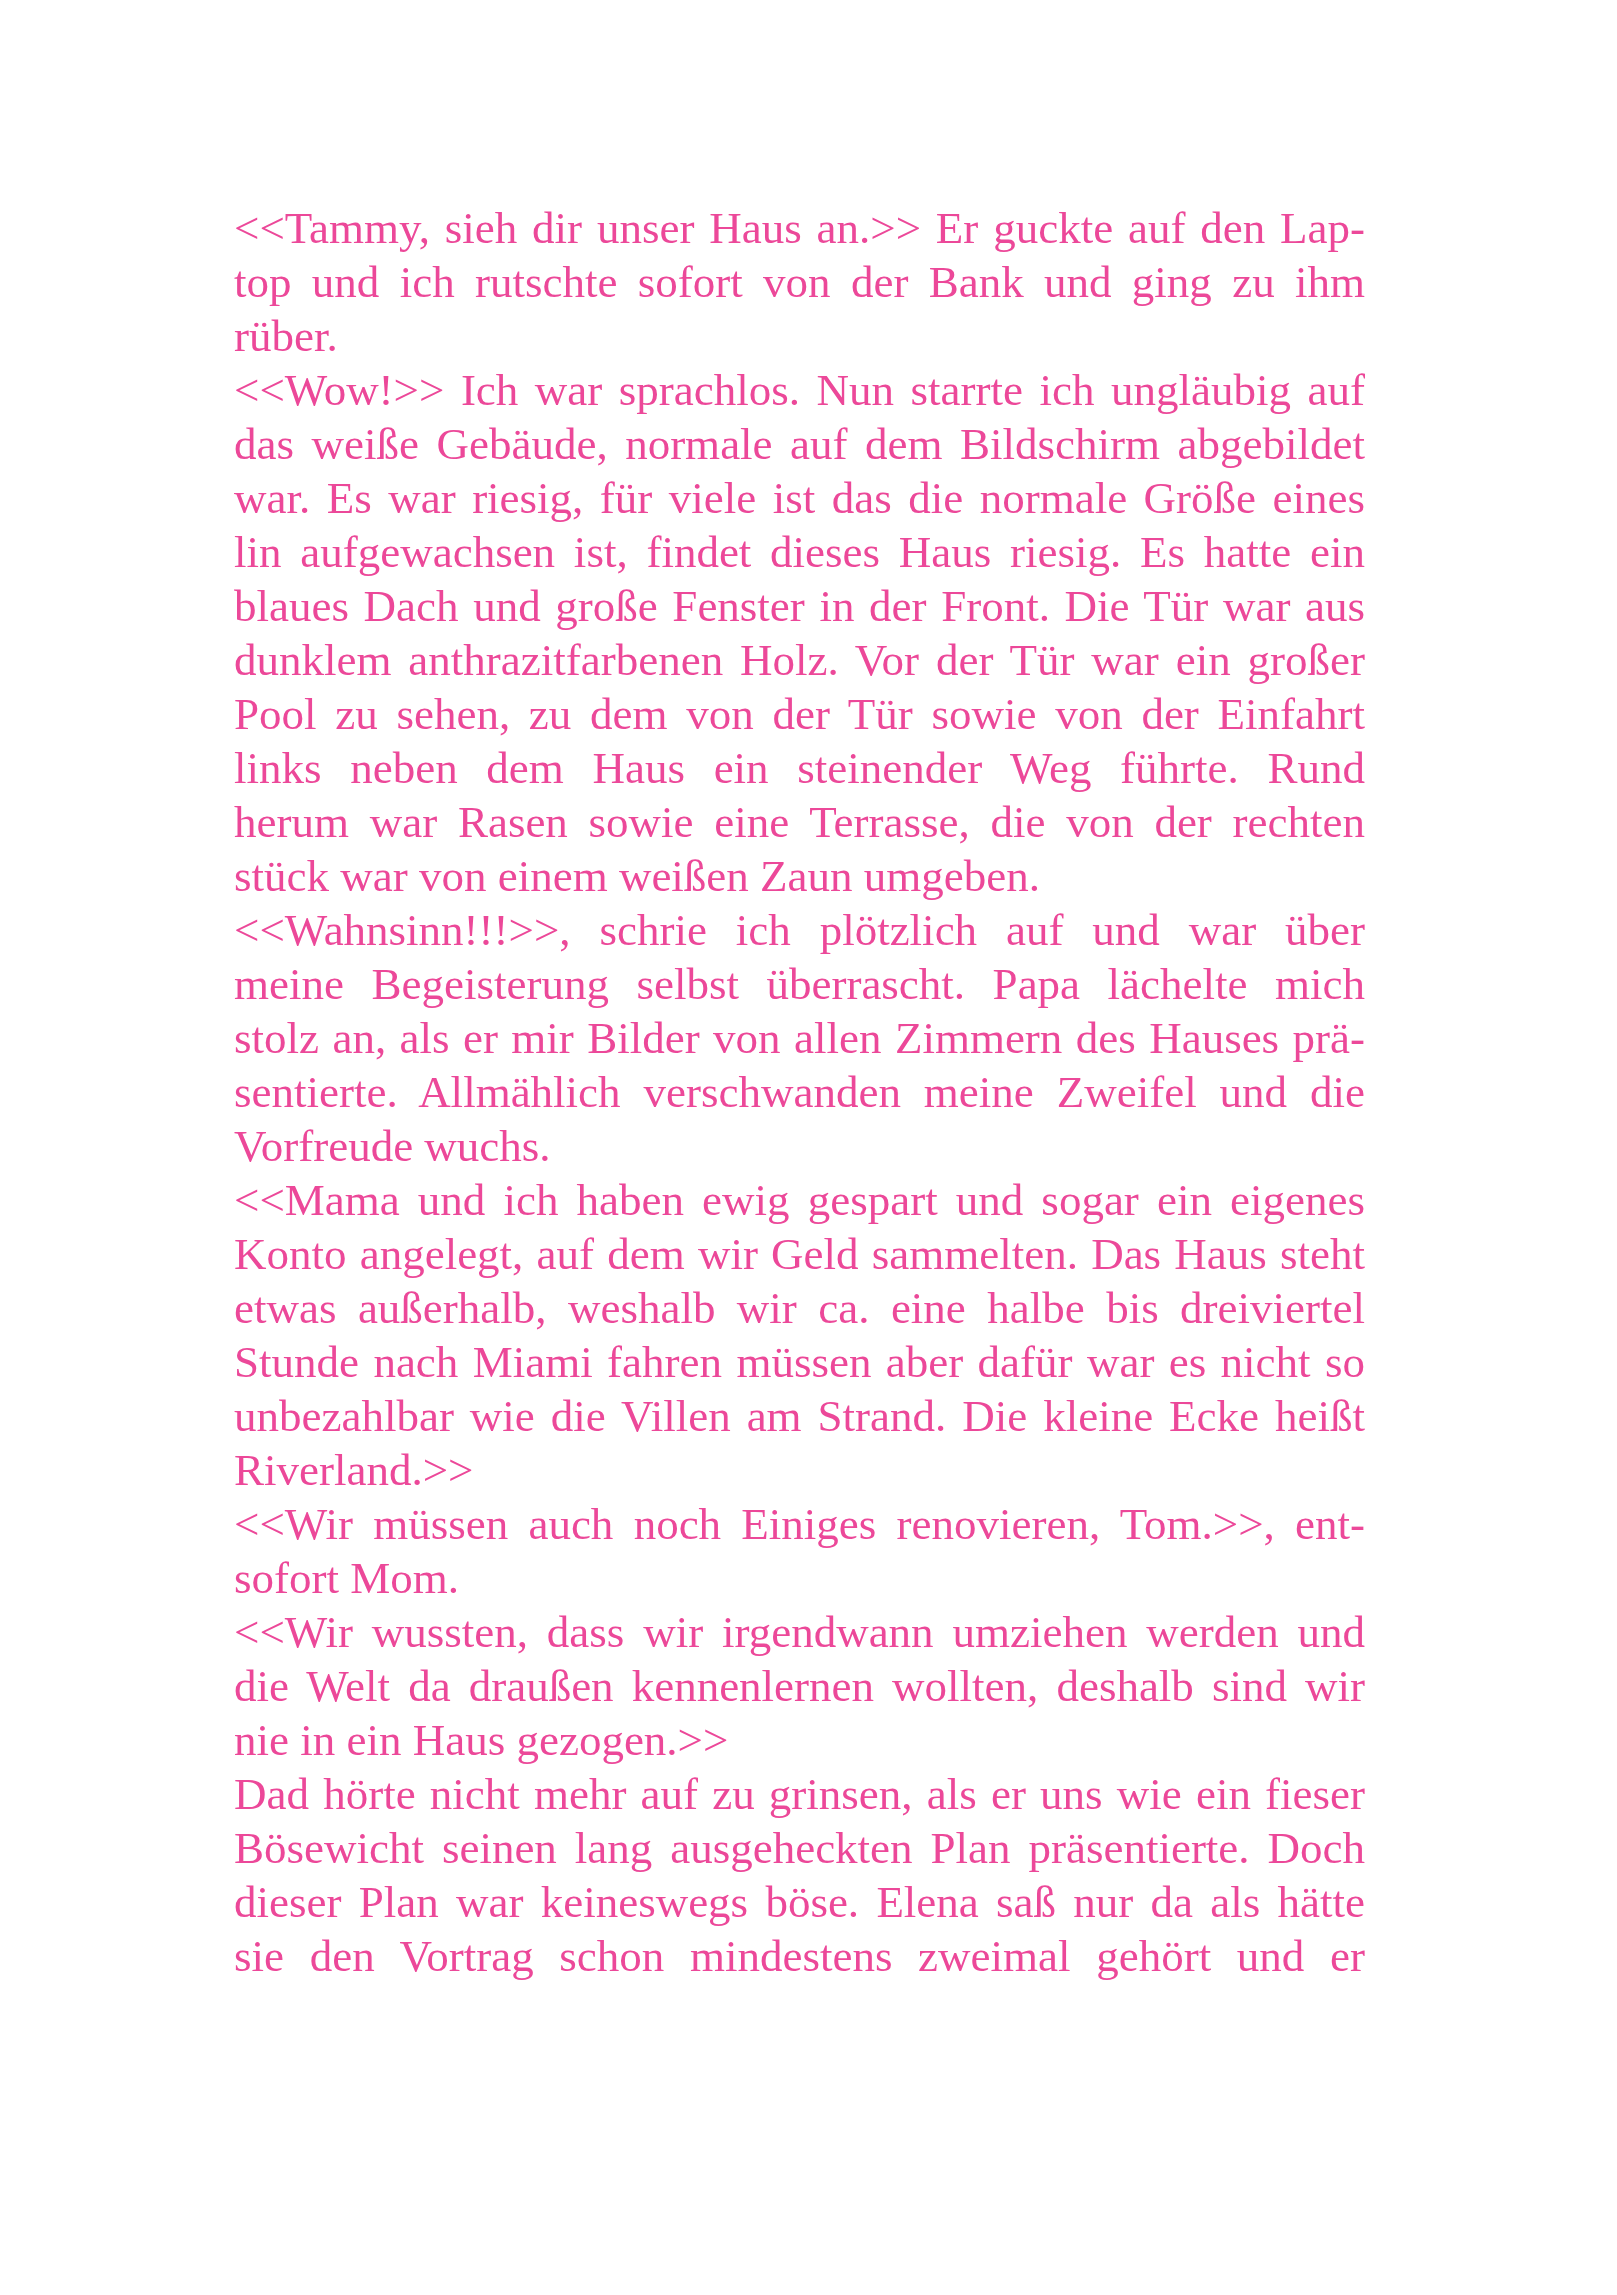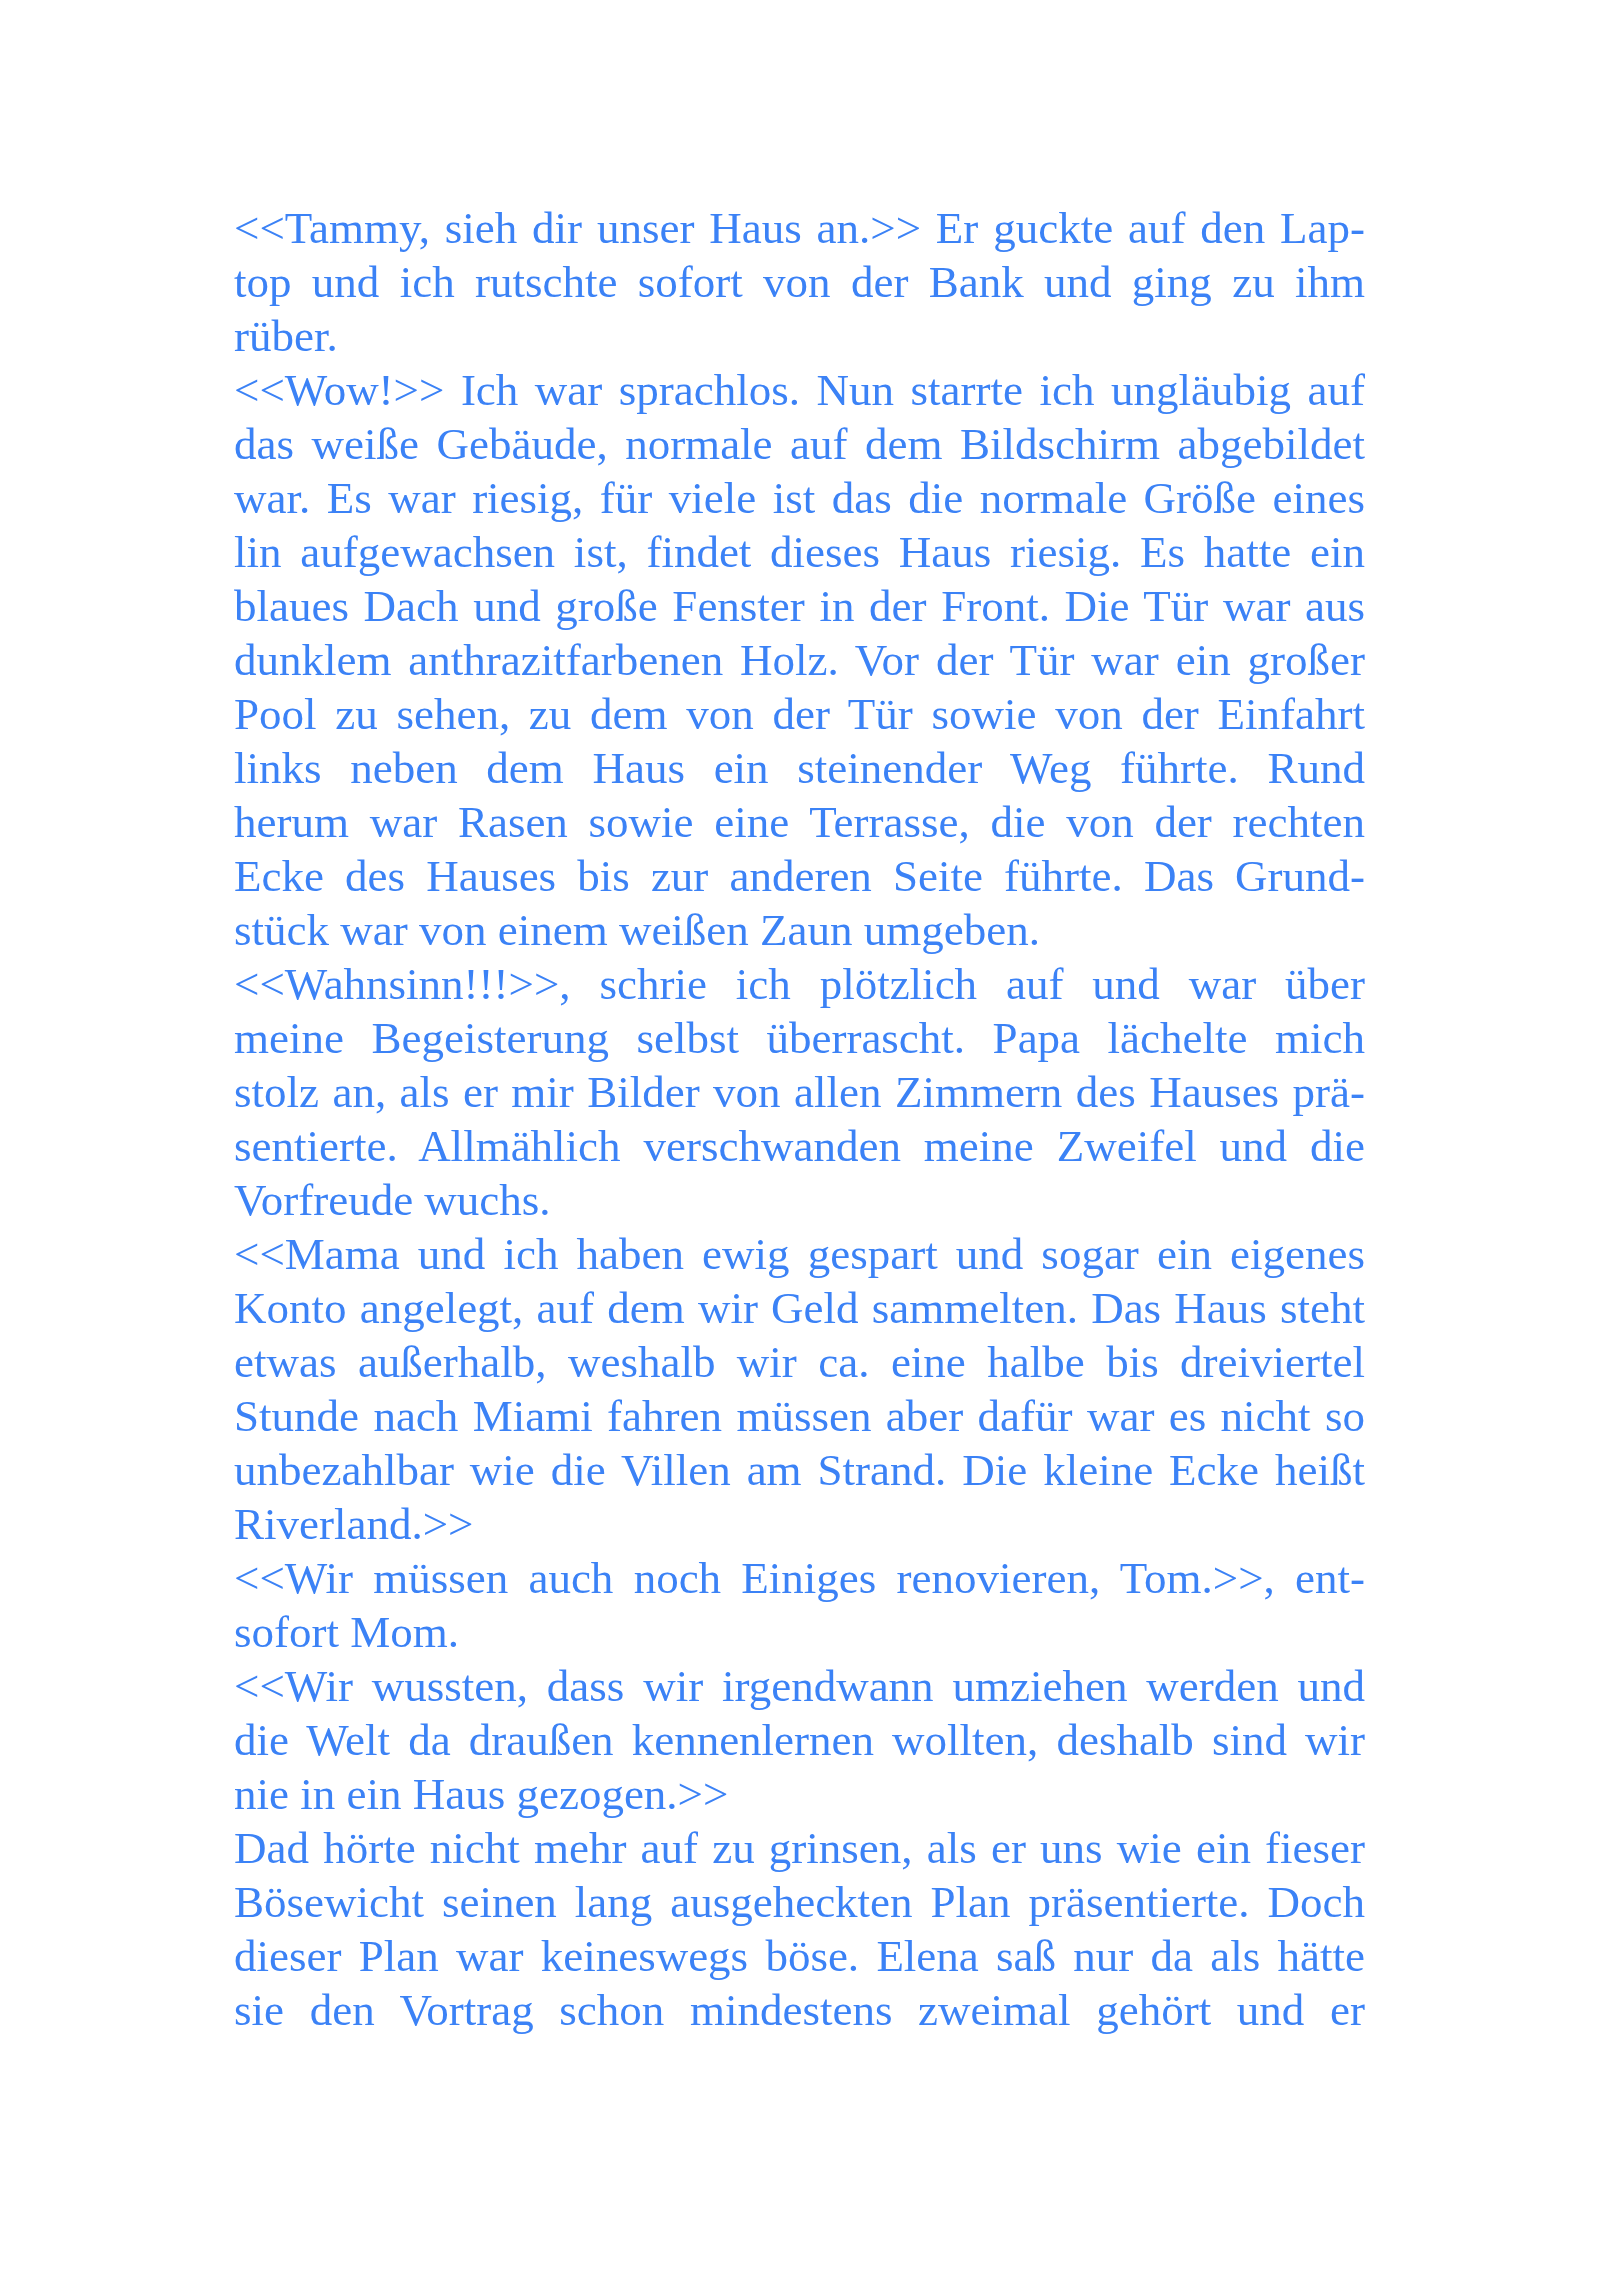--- a/index.html
+++ b/index.html
@@ -41,37 +41,36 @@
     text-align-last: left;
   }
   .line.stretch {
     text-align-last: justify;
   }
 </style>
 </head>
 <body>
 
 <div class="book-page">
-  <div class="page-text" style="color: #3b82f6;">
+  <div class="page-text" style="color: #ec4899;">
       <div class="paragraph">
         <div class="line stretch">&lt;&lt;Tammy, sieh dir unser Haus an.&gt;&gt; Er guckte auf den Lap-</div>
         <div class="line stretch">top und ich rutschte sofort von der Bank und ging zu ihm</div>
         <div class="line">rüber.</div>
       </div>
       <div class="paragraph">
         <div class="line stretch">&lt;&lt;Wow!&gt;&gt; Ich war sprachlos. Nun starrte ich ungläubig auf</div>
         <div class="line stretch">das weiße Gebäude, normale auf dem Bildschirm abgebildet</div>
         <div class="line stretch">war. Es war riesig, für viele ist das die normale Größe eines</div>
         <div class="line stretch">lin aufgewachsen ist, findet dieses Haus riesig. Es hatte ein</div>
         <div class="line stretch">blaues Dach und große Fenster in der Front. Die Tür war aus</div>
         <div class="line stretch">dunklem anthrazitfarbenen Holz. Vor der Tür war ein großer</div>
         <div class="line stretch">Pool zu sehen, zu dem von der Tür sowie von der Einfahrt</div>
         <div class="line stretch">links neben dem Haus ein steinender Weg führte. Rund</div>
         <div class="line stretch">herum war Rasen sowie eine Terrasse, die von der rechten</div>
-        <div class="line stretch">Ecke des Hauses bis zur anderen Seite führte. Das Grund-</div>
         <div class="line">stück war von einem weißen Zaun umgeben.</div>
       </div>
       <div class="paragraph">
         <div class="line stretch">&lt;&lt;Wahnsinn!!!&gt;&gt;, schrie ich plötzlich auf und war über</div>
         <div class="line stretch">meine Begeisterung selbst überrascht. Papa lächelte mich</div>
         <div class="line stretch">stolz an, als er mir Bilder von allen Zimmern des Hauses prä-</div>
         <div class="line stretch">sentierte. Allmählich verschwanden meine Zweifel und die</div>
         <div class="line">Vorfreude wuchs.</div>
       </div>
       <div class="paragraph">

